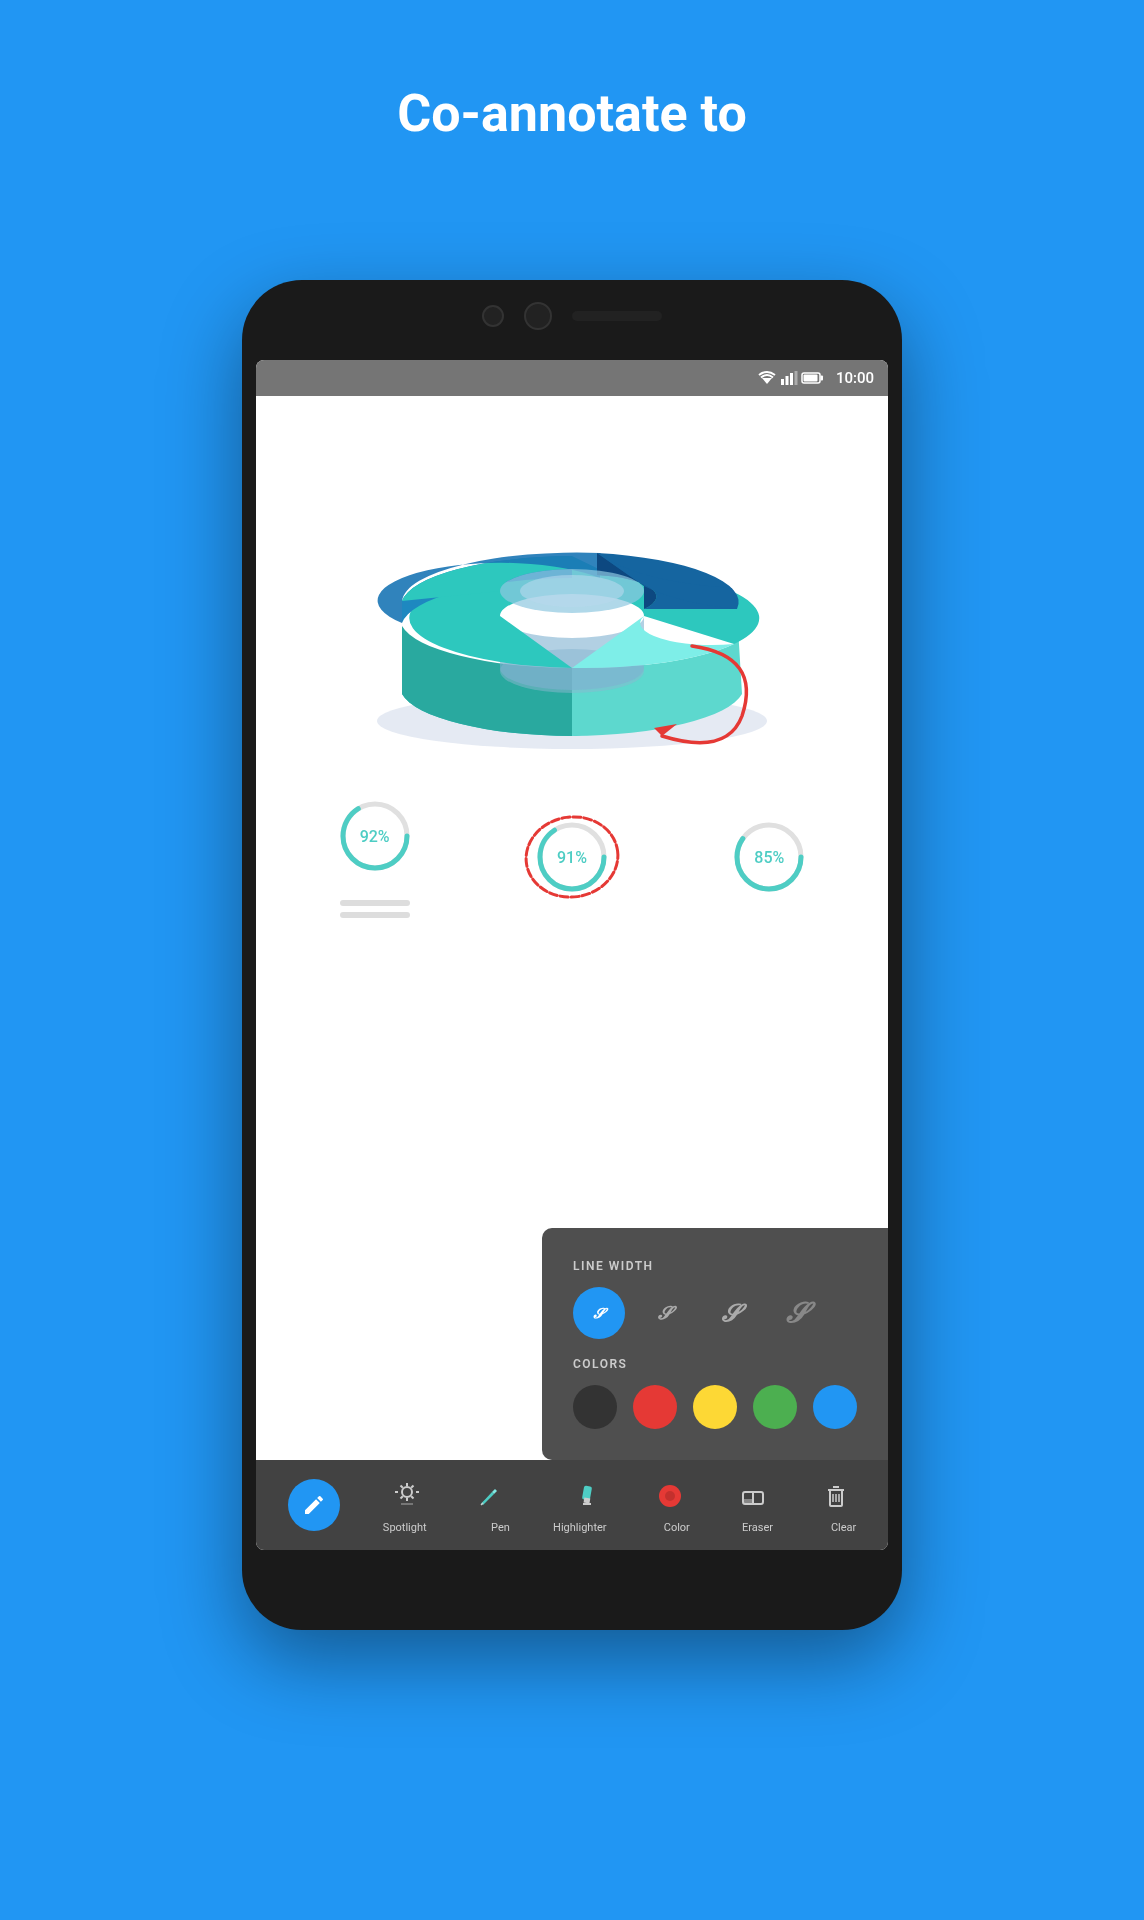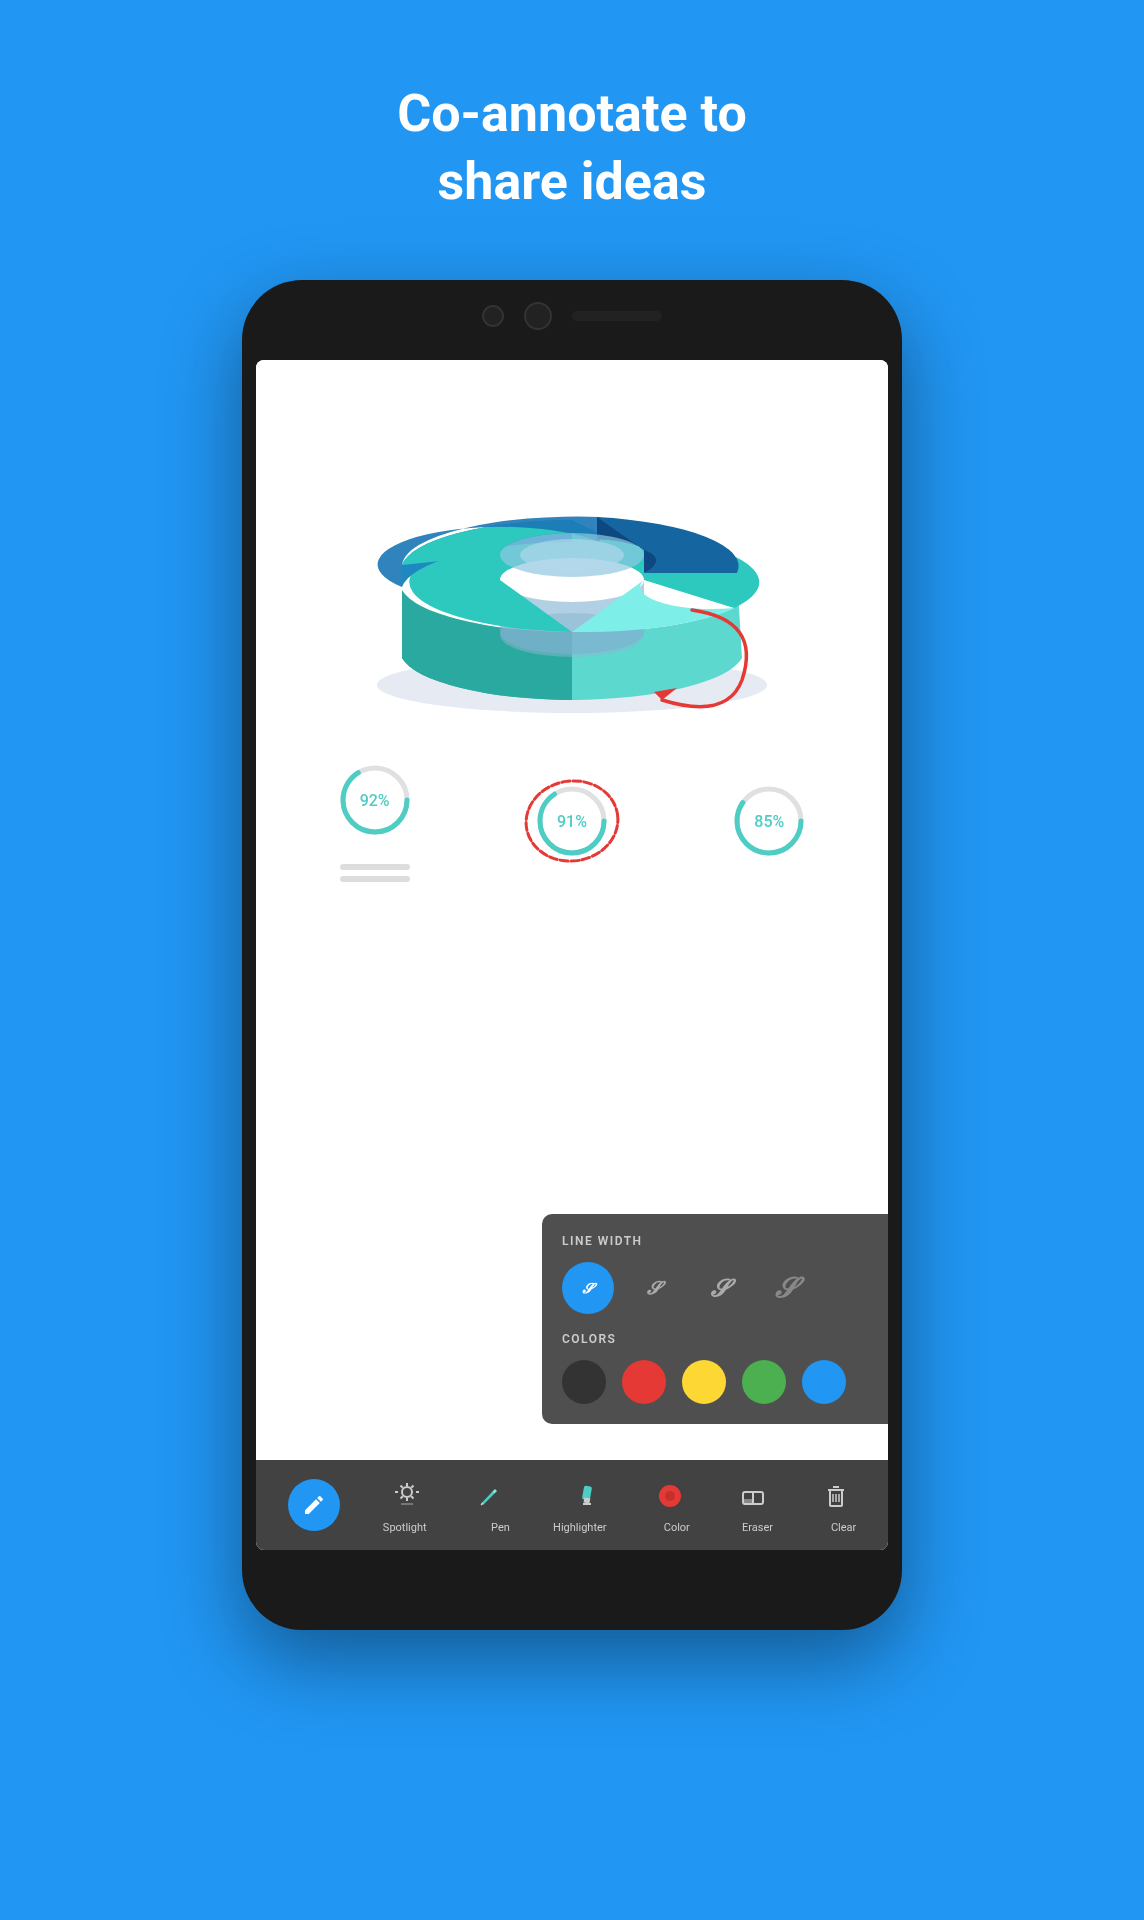--- a/index.html
+++ b/index.html
@@ -140,21 +140,21 @@
 
     
     .popup-panel {
       position: absolute;
       bottom: 0;
       left: 50%;
       transform: translateX(-30px);
       width: 366px;
       background: rgba(70,70,70,0.95);
       border-radius: 10px;
-      padding: 20px;
+      padding: 31px;
       z-index: 10;
     }
 
     .popup-panel::after {
       content: '';
       position: absolute;
       bottom: -14px;
       left: 50%;
       transform: translateX(-50%);
       width: 0;
@@ -273,35 +273,58 @@
     }
   </style>
 </head>
 <body>
 
 <div>
 
   <div style="text-align:center; padding-top: 80px;">
     <div style="color:white; font-size:52px; font-weight:700; line-height:1.3;">
       <span>Co-annotate to</span><br>
-      <span>share ideas</span>
     </div>
   </div>
 
   <div class="phone-wrapper">
     <div class="phone-body">
 
       <div style="position:absolute; top:22px; left:50%; transform:translateX(-50%); display:flex; align-items:center; gap:20px;">
         <div class="camera-dot" style="width:22px;height:22px;background:#222;border-radius:50%;border:2px solid #333;"></div>
         <div class="camera-dot main" style="width:28px;height:28px;background:#222;border-radius:50%;border:2px solid #333;"></div>
         <div style="width:90px;height:10px;background:#222;border-radius:5px;"></div>
       </div>
 
       <div class="phone-screen">
 
+        <div class="status-bar">
+          <div class="status-icons">
+
+            <svg width="18" height="14" viewBox="0 0 18 14">
+              <polygon points="9,13 14,7 4,7" fill="white"></polygon>
+              <path d="M1,4 Q9,-2 17,4" fill="none" stroke="white" stroke-width="2"></path>
+              <path d="M3,6.5 Q9,1.5 15,6.5" fill="none" stroke="white" stroke-width="2"></path>
+            </svg>
+
+            <svg width="16" height="14" viewBox="0 0 16 14">
+              <rect x="0" y="8" width="3" height="6" fill="white"></rect>
+              <rect x="4.5" y="5" width="3" height="9" fill="white"></rect>
+              <rect x="9" y="2" width="3" height="12" fill="white"></rect>
+              <rect x="13.5" y="0" width="3" height="14" fill="white" opacity="0.4"></rect>
+            </svg>
+
+            <svg width="22" height="12" viewBox="0 0 22 12">
+              <rect x="0" y="1" width="18" height="10" rx="2" fill="none" stroke="white" stroke-width="1.5"></rect>
+              <rect x="18.5" y="3.5" width="2.5" height="5" rx="1" fill="white"></rect>
+              <rect x="1.5" y="2.5" width="14" height="7" rx="1" fill="white"></rect>
+            </svg>
+          </div>
+          <div class="status-time">10:00</div>
+        </div>
 
         <div class="content-area">
 
           <div class="chart-area">
             <svg width="460" height="340" viewBox="0 0 460 340">
 
               <ellipse cx="230" cy="295" rx="195" ry="28" fill="rgba(180,195,220,0.35)"></ellipse>
 
               <path d="M230,280 L60,268 A175,50 0 0,0 230,310 Z" fill="#2BBDB4"></path>
 

